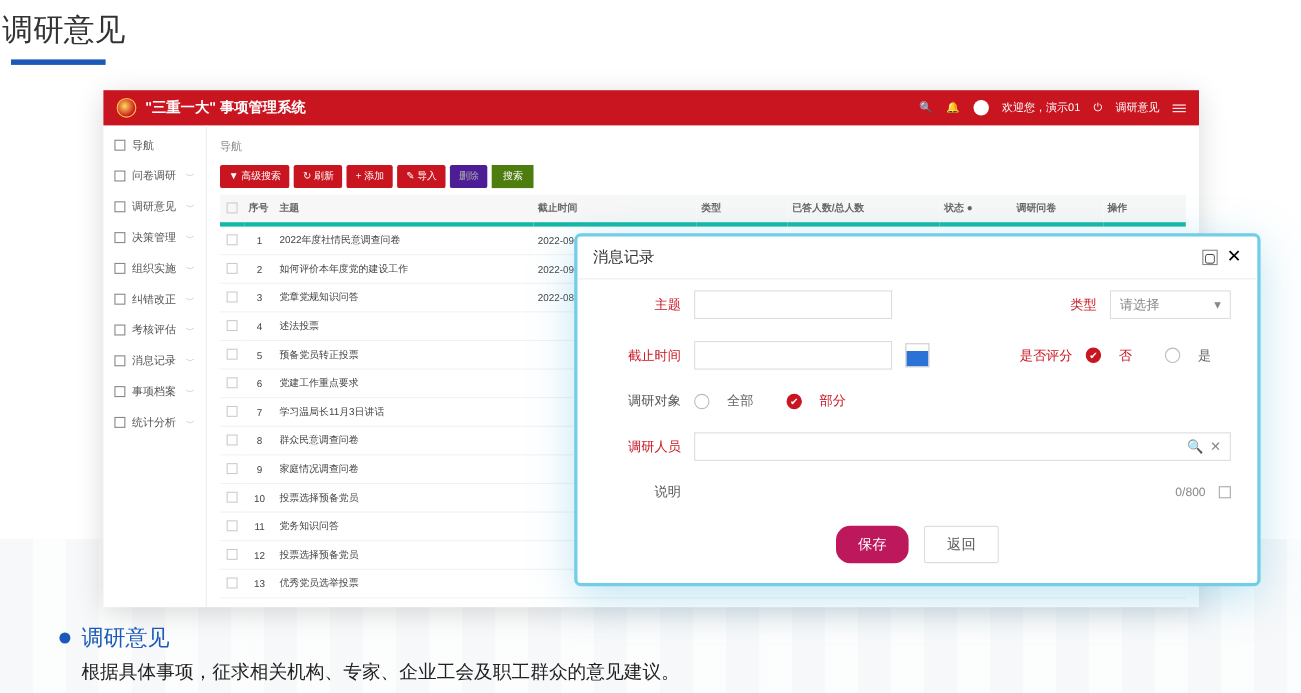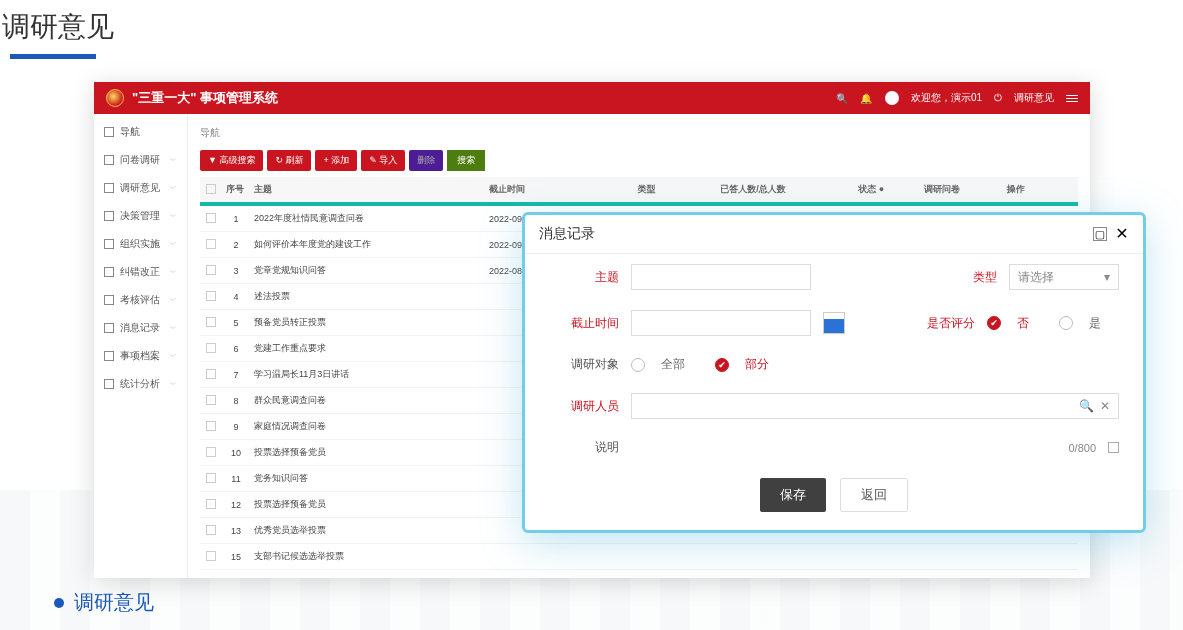--- a/index.html
+++ b/index.html
@@ -62,21 +62,21 @@
 .radio { width: 14px; height: 14px; border: 1px solid #bbb; border-radius: 50%; display: inline-flex; align-items: center; justify-content: center; margin-right: 4px; }
 .radio.checked::after { content: "✔"; font-size: 9px; color: #fff; }
 .radio.checked { background: #c91520; border-color: #c91520; }
 .rlabel { margin-right: 18px; color: #c91520; }
 .rlabel.plain { color: #666; }
 .cal-icon { width: 22px; height: 22px; background: linear-gradient(#fff 30%, #2a72d6 30%); border: 1px solid #ccc; }
 .people-input { flex: 1; border: 1px solid #ddd; height: 26px; display: flex; align-items: center; justify-content: flex-end; padding: 0 8px; gap: 6px; color: #888; }
 .counter { color: #888; font-size: 11px; margin-left: auto; }
 .sq { width: 11px; height: 11px; border: 1px solid #aaa; display: inline-block; }
 .btns { display: flex; justify-content: center; gap: 14px; margin-top: 12px; }
-.save-btn { background: #404040; color: #fff; border: none; padding: 7px 20px; font-size: 13px; border-radius: 2px; }
+.save-btn { background: #be185d; color: #fff; border: none; padding: 7px 20px; font-size: 13px; border-radius: 13px; }
 .back-btn { background: #fff; border: 1px solid #ddd; color: #555; padding: 7px 20px; font-size: 13px; border-radius: 2px; }
 
 .footer-block { position: absolute; left: 54px; bottom: 8px; }
 .bullet-line { display: flex; align-items: center; gap: 10px; margin-bottom: 6px; }
 .bullet { width: 10px; height: 10px; border-radius: 50%; background: #1c58b7; }
 .bullet-title { color: #1c58b7; font-size: 20px; }
 .desc-line { font-size: 17px; color: #222; padding-left: 20px; }
 
 .bg-buildings { position: absolute; left: 0; right: 0; bottom: 0; height: 140px; z-index: -1;
   background: repeating-linear-gradient(90deg, rgba(200,210,220,0.15) 0 30px, rgba(200,210,220,0.05) 30px 60px); }
@@ -345,31 +345,20 @@
               <td><span class="chk"></span></td>
               <td class="seq">13</td>
               <td>优秀党员选举投票</td>
               <td class="deadline-col"></td>
               <td></td>
               <td class="count-col"></td>
               <td class="status-col"></td>
               <td class="cfg-link"></td>
               <td></td>
             </tr>
-            <tr>
-              <td><span class="chk"></span></td>
-              <td class="seq">15</td>
-              <td>支部书记候选选举投票</td>
-              <td class="deadline-col"></td>
-              <td></td>
-              <td class="count-col"></td>
-              <td class="status-col"></td>
-              <td class="cfg-link"></td>
-              <td></td>
-            </tr>
           </tbody>
       </table>
     </div>
   </div>
 </div>
 
 <div class="modal">
   <div class="modal-head">
     <span class="modal-title">消息记录</span>
     <span class="win-btn">▢</span>
@@ -425,13 +414,14 @@
     <button class="save-btn">保存</button>
     <button class="back-btn">返回</button>
   </div>
 </div>
 
 <div class="footer-block">
   <div class="bullet-line">
     <span class="bullet"></span>
     <span class="bullet-title">调研意见</span>
   </div>
+  <div class="desc-line">根据具体事项，征求相关机构、专家、企业工会及职工群众的意见建议。</div>
 </div>
 
 </body></html>

